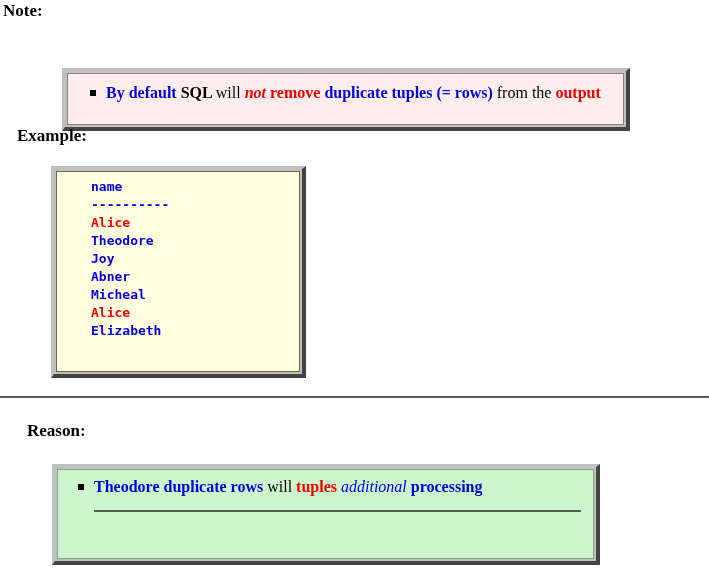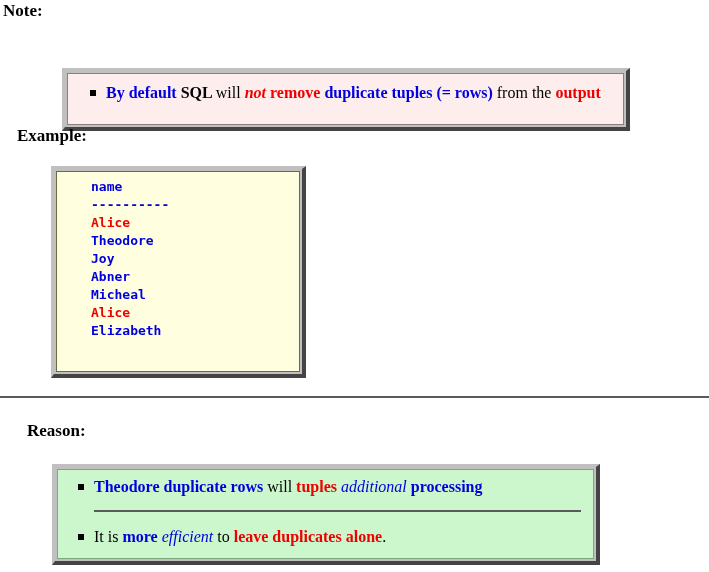--- a/index.html
+++ b/index.html
@@ -200,21 +200,16 @@
   <h3 class="heading" id="reason-heading">Reason:</h3>
 
   <div class="bevel-box" id="reason-box">
     <div class="bevel-inner">
       <ul class="sq">
         <li>
           <span><span class="blue-b">Theodore duplicate rows </span><span class="black-n">will </span><span class="red-b">tuples </span><span class="blue-bi">additional </span><span class="blue-b">processing</span></span>
         </li>
       </ul>
       <hr class="inner-rule">
-      <ul class="sq">
-        <li>
-          <span><span class="black-n">It is </span><span class="blue-b">more </span><span class="blue-bi">efficient </span><span class="black-n">to </span><span class="red-b">leave duplicates alone</span><span class="black-n">.</span></span>
-        </li>
-      </ul>
     </div>
   </div>
 
 </div>
 
 </body></html>

